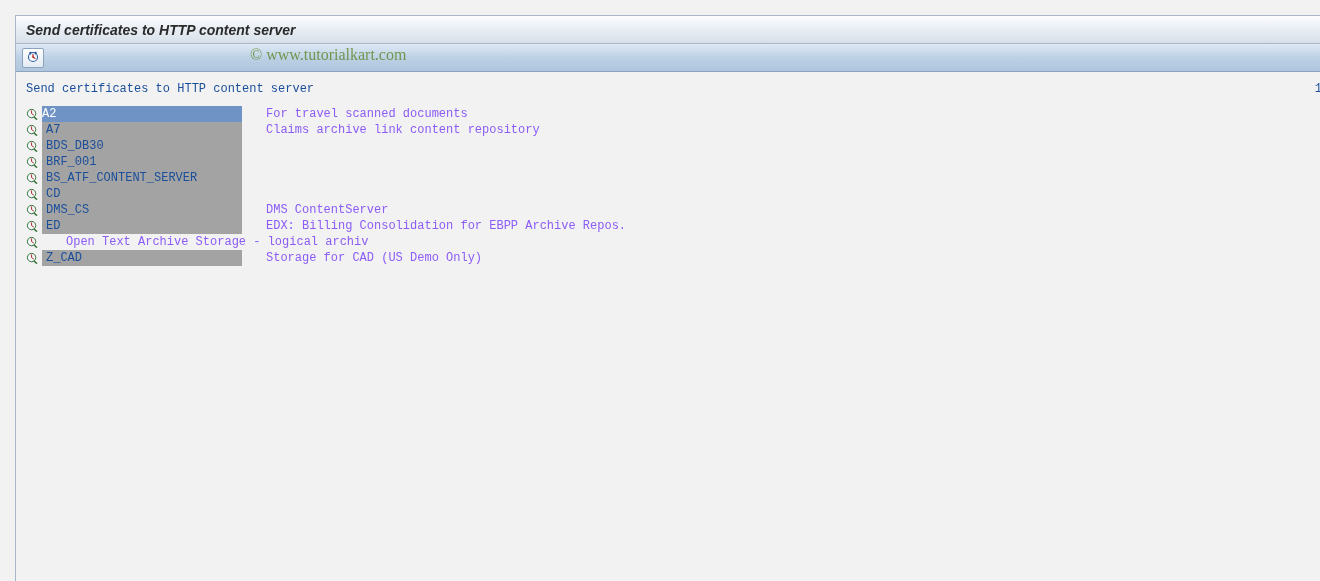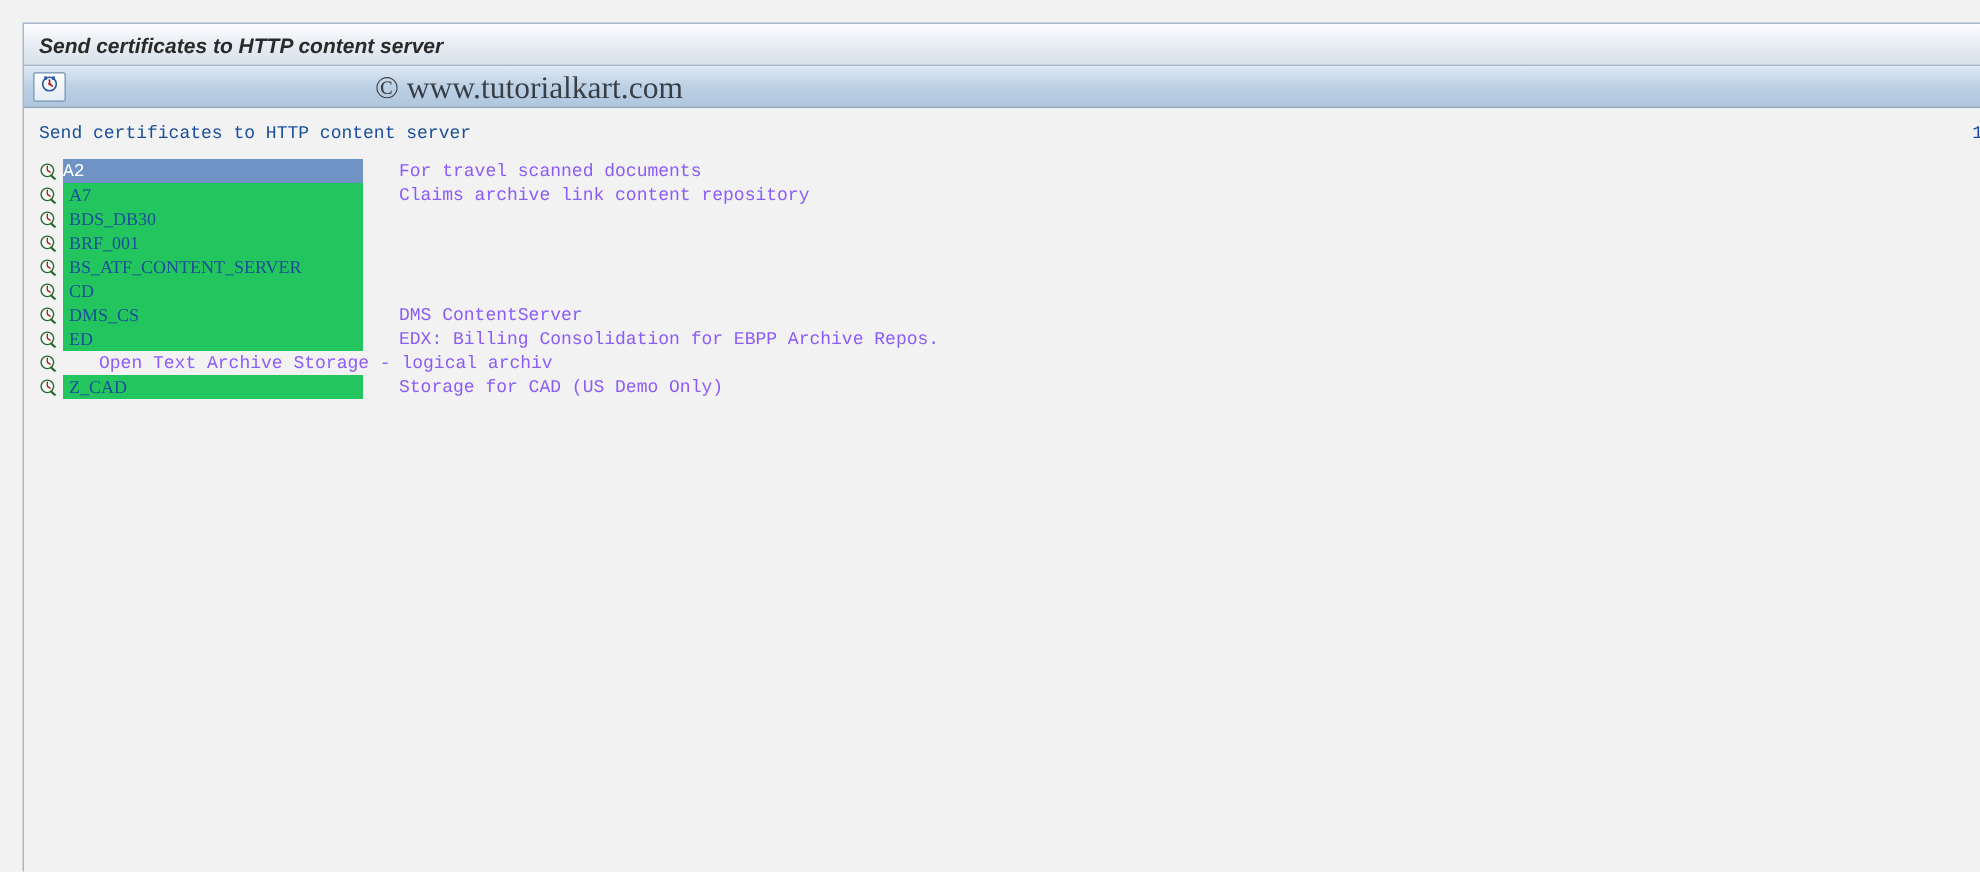--- a/index.html
+++ b/index.html
@@ -48,22 +48,22 @@
       align-items: center;
       justify-content: center;
       cursor: pointer;
     }
     .tb-button svg { width: 14px; height: 14px; }
     .watermark {
       position: absolute;
       left: 250px;
       top: 46px;
       font-family: "Times New Roman", serif;
-      font-size: 21px;
-      color: #000000;
+      font-size: 16px;
+      color: #4d7c0f;
       pointer-events: none;
       user-select: none;
       opacity: 0.7;
     }
     .content {
       padding: 8px 6px 6px 6px;
       font-family: "Courier New", monospace;
       font-size: 12px;
       color: #1a4e9a;
       flex: 1;
@@ -90,22 +90,21 @@
       cursor: pointer;
     }
     .row-icon svg { width: 13px; height: 13px; display:block }
     .row-code {
       flex: 0 0 200px;
       padding-left: 4px;
       cursor: pointer;
       white-space: nowrap;
     }
     .row-highlight {
-      background: #22c55e;
-      font-family: Liberation Serif, serif;
+      background: #a3a3a3;
     }
     .row-desc {
       flex: 1;
       padding-left: 24px;
       color: #8b5cf6;
       white-space: nowrap;
     }
   </style>
 </head>
 <body>

